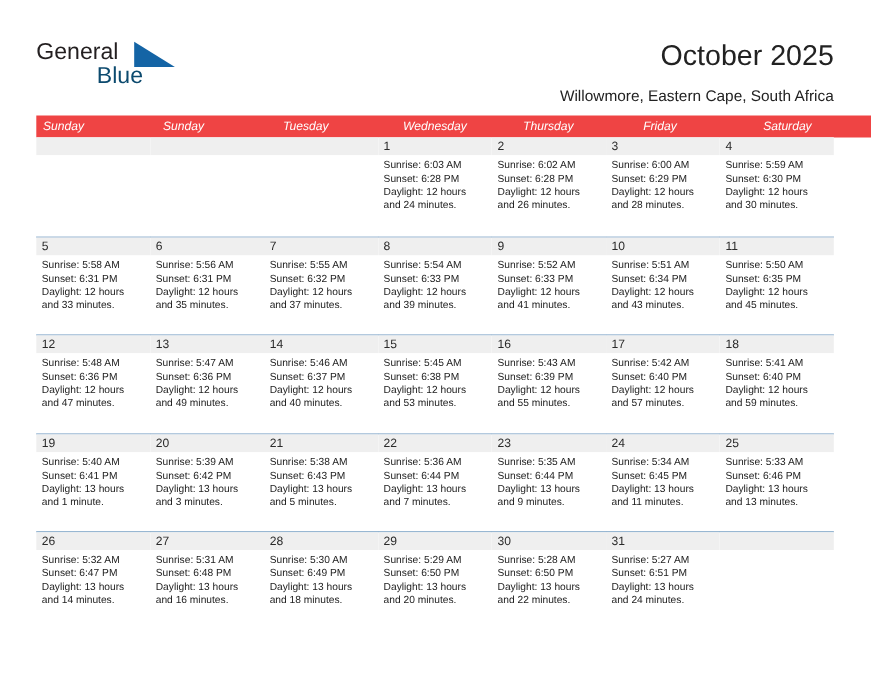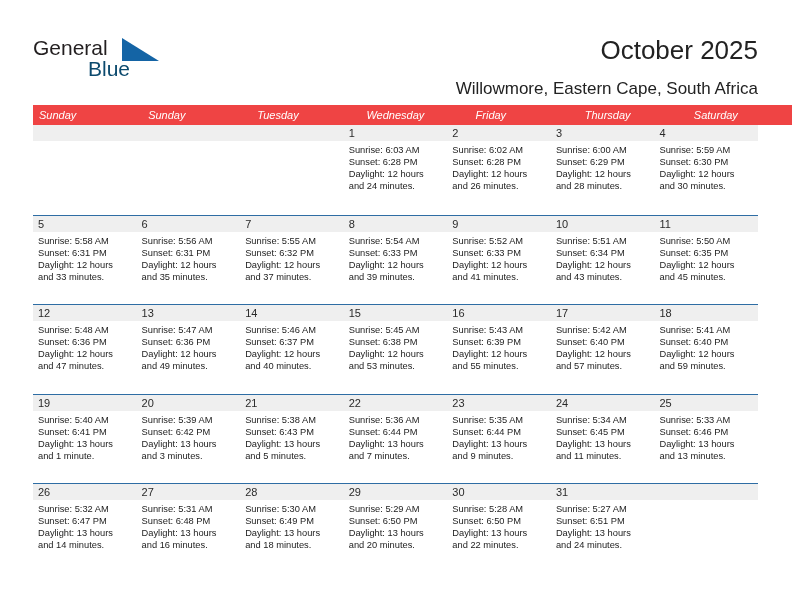--- a/index.html
+++ b/index.html
@@ -64,21 +64,21 @@
     top: 35px;
     font-size: 26px;
     color: #222222;
     white-space: nowrap;
     margin-left: 12px;
   }
   .subtitle {
     position: absolute;
     right: 34px;
     top: 79px;
-    font-size: 17px;
+    font-size: 14px;
     color: #222222;
     text-align: right;
     white-space: nowrap;
   }
 
   
   .calendar {
     position: absolute;
     left: 33px;
     top: 105px;
@@ -154,22 +154,22 @@
   <div class="title">October 2025</div>
   <div class="subtitle">Willowmore, Eastern Cape, South Africa</div>
 </div>
 
 <div class="calendar">
   <div class="weekday-row">
     <div class="weekday">Sunday</div>
     <div class="weekday">Sunday</div>
     <div class="weekday">Tuesday</div>
     <div class="weekday">Wednesday</div>
+    <div class="weekday">Thursday</div>
     <div class="weekday">Friday</div>
-    <div class="weekday">Thursday</div>
     <div class="weekday">Saturday</div>
   </div>
   <div id="weeks-container">
       <div class="week">
         <div class="day day-empty">
           <div class="day-num"></div>
         </div>
         <div class="day day-empty">
           <div class="day-num"></div>
         </div>

